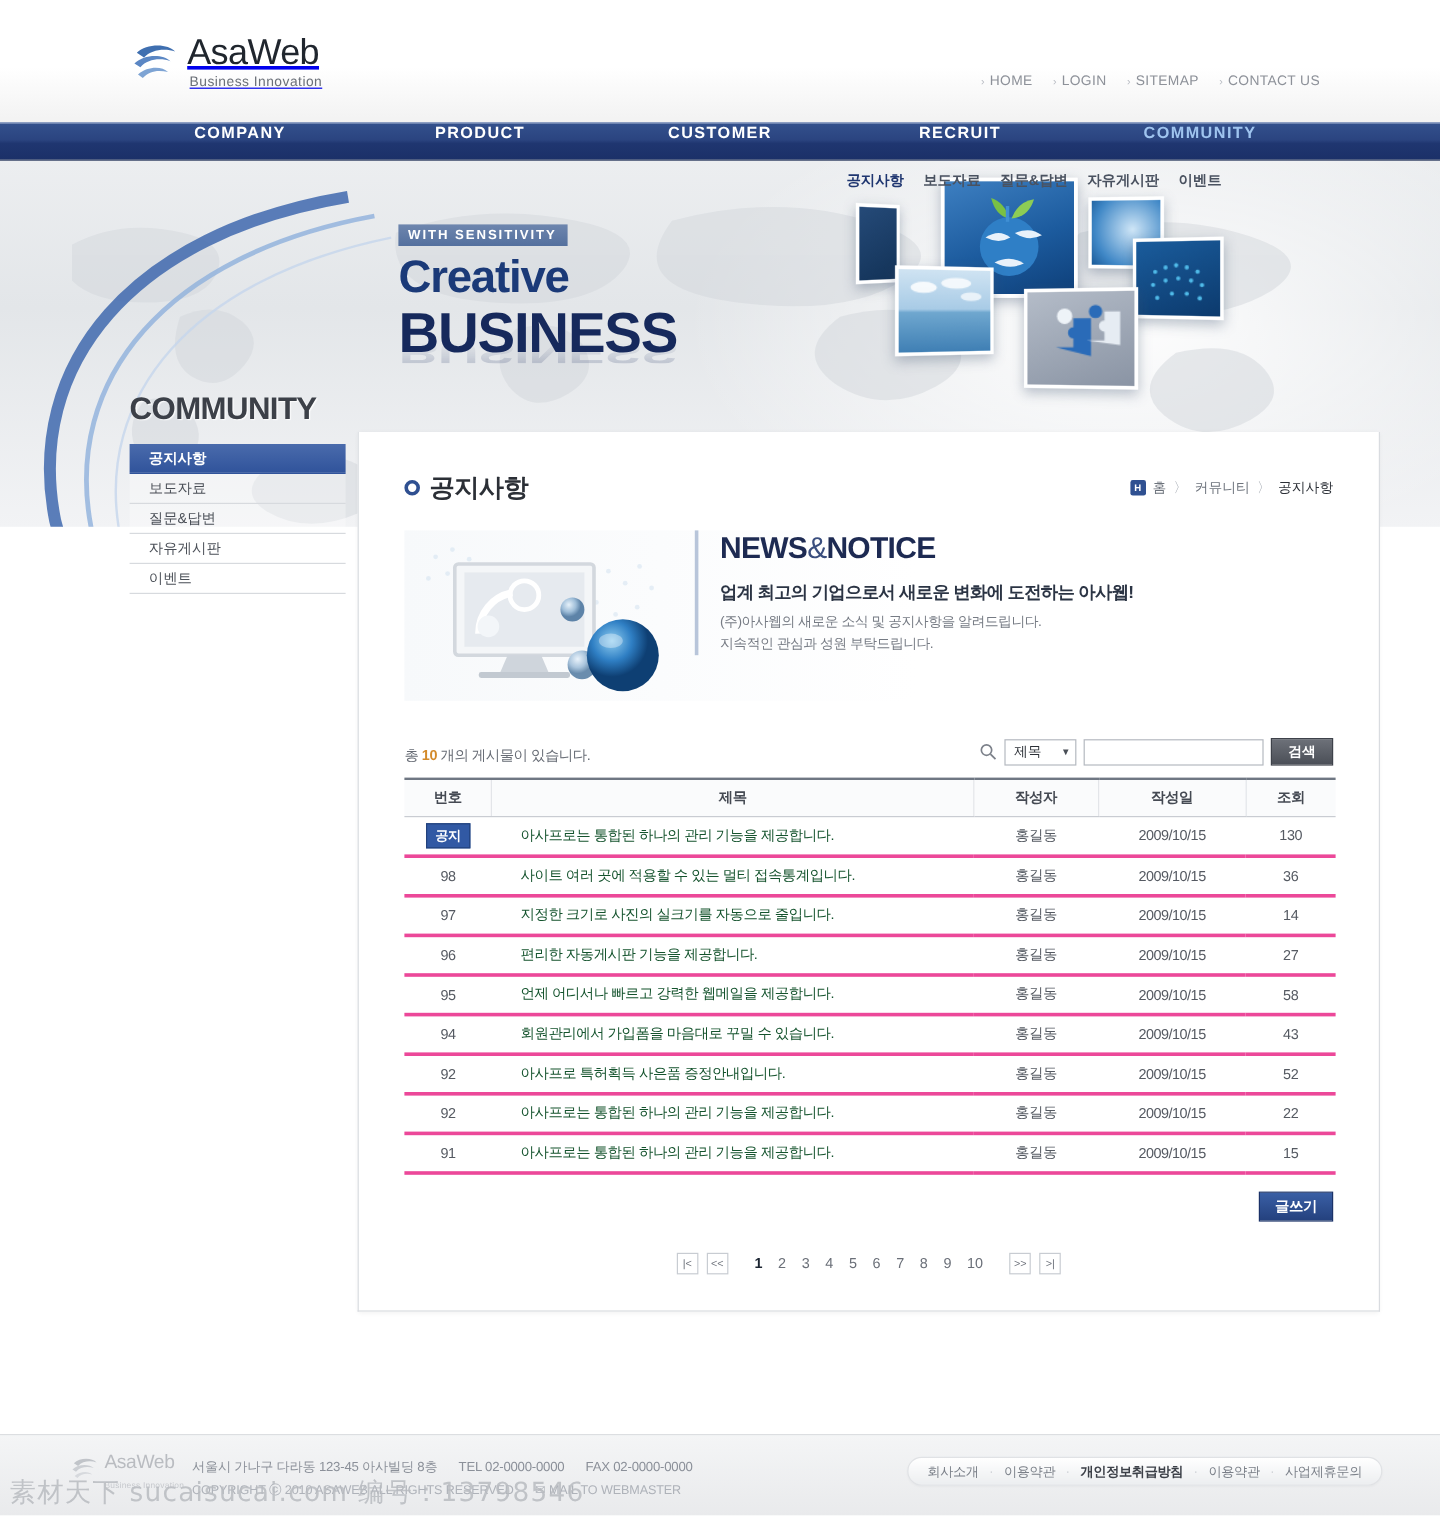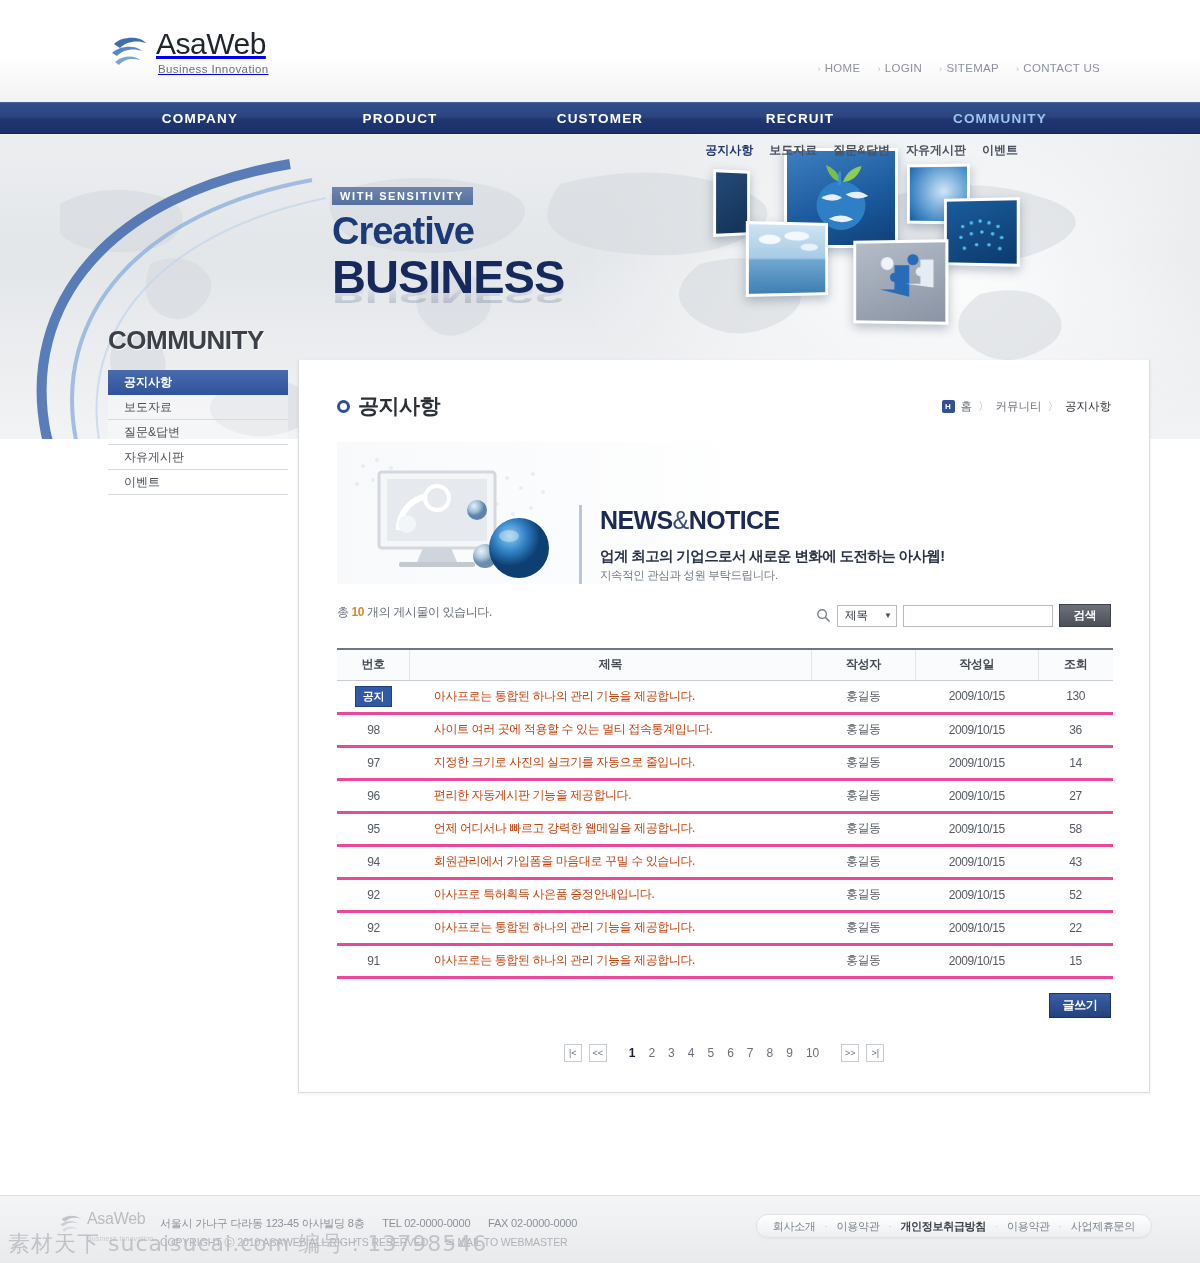--- a/index.html
+++ b/index.html
@@ -43,21 +43,21 @@
   
   .gnb {
     height: 32px;
     background: linear-gradient(to bottom, #33508c 0%, #2b4480 45%, #1f3670 55%, #1b3068 100%);
     border-top: 1px solid #48649e;
     border-bottom: 1px solid #16264f;
     position: relative;
   }
   .gnb-inner {
     width: 1000px; margin: 0 auto; height: 100%;
-    display: flex; align-items: center;
+    display: flex; align-items: flex-start;
   }
   .gnb-item {
     flex: 1; text-align: center;
     color: #ffffff; font-size: 13.5px; font-weight: bold;
     letter-spacing: 1.2px; text-decoration: none;
   }
   .gnb-item.active { color: #9fc4ef; }
 
   
   .hero {
@@ -160,42 +160,42 @@
     border-radius: 2px;
   }
   .crumb .sep { color: #a8adb5; }
   .crumb .cur { color: #2b2f36; }
 
   
   .newsbox {
     position: relative; margin: 22px 38px 0 38px;
     height: 142px;
     background: linear-gradient(to right,#f7f9fb 0%, #ffffff 55%, #ffffff 100%);
-    display: flex; align-items: flex-end;
+    display: flex; align-items: flex-start;
   }
   .news-illus { width: 236px; height: 140px; position: relative; flex: none; }
   .news-text { padding-left: 18px; border-left: 3px solid #b8c5da; margin-left: 6px; }
   .news-h1 {
     font-size: 25px; font-weight: bold; color: #1d2a52;
     letter-spacing: -0.6px; line-height: 30px;
   }
   .news-h1 .amp { color: #3a4e7e; font-weight: normal; }
   .news-h2 {
     font-size: 14.5px; font-weight: bold; color: #2b3444;
     margin-top: 12px; letter-spacing: -0.6px;
   }
   .news-p {
     font-size: 11.5px; color: #767b84; line-height: 18px;
     margin-top: 7px; letter-spacing: -0.4px;
   }
 
   
   .searchrow {
     margin: 20px 38px 0 38px; height: 34px;
-    display: flex; align-items: flex-start; justify-content: space-between;
+    display: flex; align-items: flex-end; justify-content: space-between;
   }
   .totaltxt { font-size: 12px; color: #676c75; letter-spacing: -0.4px; }
   .totaltxt b { color: #d38a2a; }
   .searchtools { display: flex; align-items: center; gap: 6px; }
   .mag { width: 15px; height: 15px; }
   .selbox {
     width: 60px; height: 22px; border: 1px solid #b5b9c0; background: #fff;
     font-size: 11.5px; color: #2b2f36; display: flex; align-items: center;
     justify-content: space-between; padding: 0 4px 0 7px;
   }
@@ -219,21 +219,21 @@
     font-size: 12px; color: #454a53; font-weight: bold;
     height: 31px; border-top: 2px solid #6f7783; border-bottom: 1px solid #c9ccd2;
     background: #fafbfc; letter-spacing: -0.3px;
   }
   .btable thead th + th { border-left: 1px solid #e3e5e9; }
   .btable tbody td {
     height: 33px; font-size: 12px; color: #555a62;
     border-bottom: 3px solid #ec4899; text-align: center;
     letter-spacing: -0.4px;
   }
-  .btable tbody td.subj { text-align: left; padding-left: 24px; color: #c2410c; }
+  .btable tbody td.subj { text-align: left; padding-left: 24px; color: #14532d; }
   .col-no { width: 70px; }
   .col-subj { width: 386px; }
   .col-author { width: 100px; }
   .col-date { width: 118px; }
   .col-hit { width: 72px; }
   .notice-badge {
     display: inline-block; background: #3159a4; color: #fff;
     font-size: 11px; font-weight: bold; padding: 2px 7px;
     border: 1px solid #22417c; letter-spacing: -0.3px;
   }
@@ -514,20 +514,21 @@
         <circle cx="140" cy="66" r="10" fill="url(#midball)"></circle>
         <circle cx="182" cy="104" r="30" fill="url(#bigball)"></circle>
         <ellipse cx="172" cy="92" rx="10" ry="6" fill="#ffffff" opacity=".35"></ellipse>
       </svg>
     </div>
     <div class="news-text">
       <div class="news-h1">
         <span>NEWS</span><span class="amp">&amp;</span><span>NOTICE</span>
       </div>
       <div class="news-h2">업계 최고의 기업으로서 새로운 변화에 도전하는 아사웹!</div>
+      <div class="news-p">(주)아사웹의 새로운 소식 및 공지사항을 알려드립니다.</div>
       <div class="news-p" style="margin-top:0">지속적인 관심과 성원 부탁드립니다.</div>
     </div>
   </div>
 
   <div class="searchrow">
     <div class="totaltxt">
       <span>총</span>
       <b>10</b>
       <span>개의 게시물이 있습니다.</span>
     </div>

